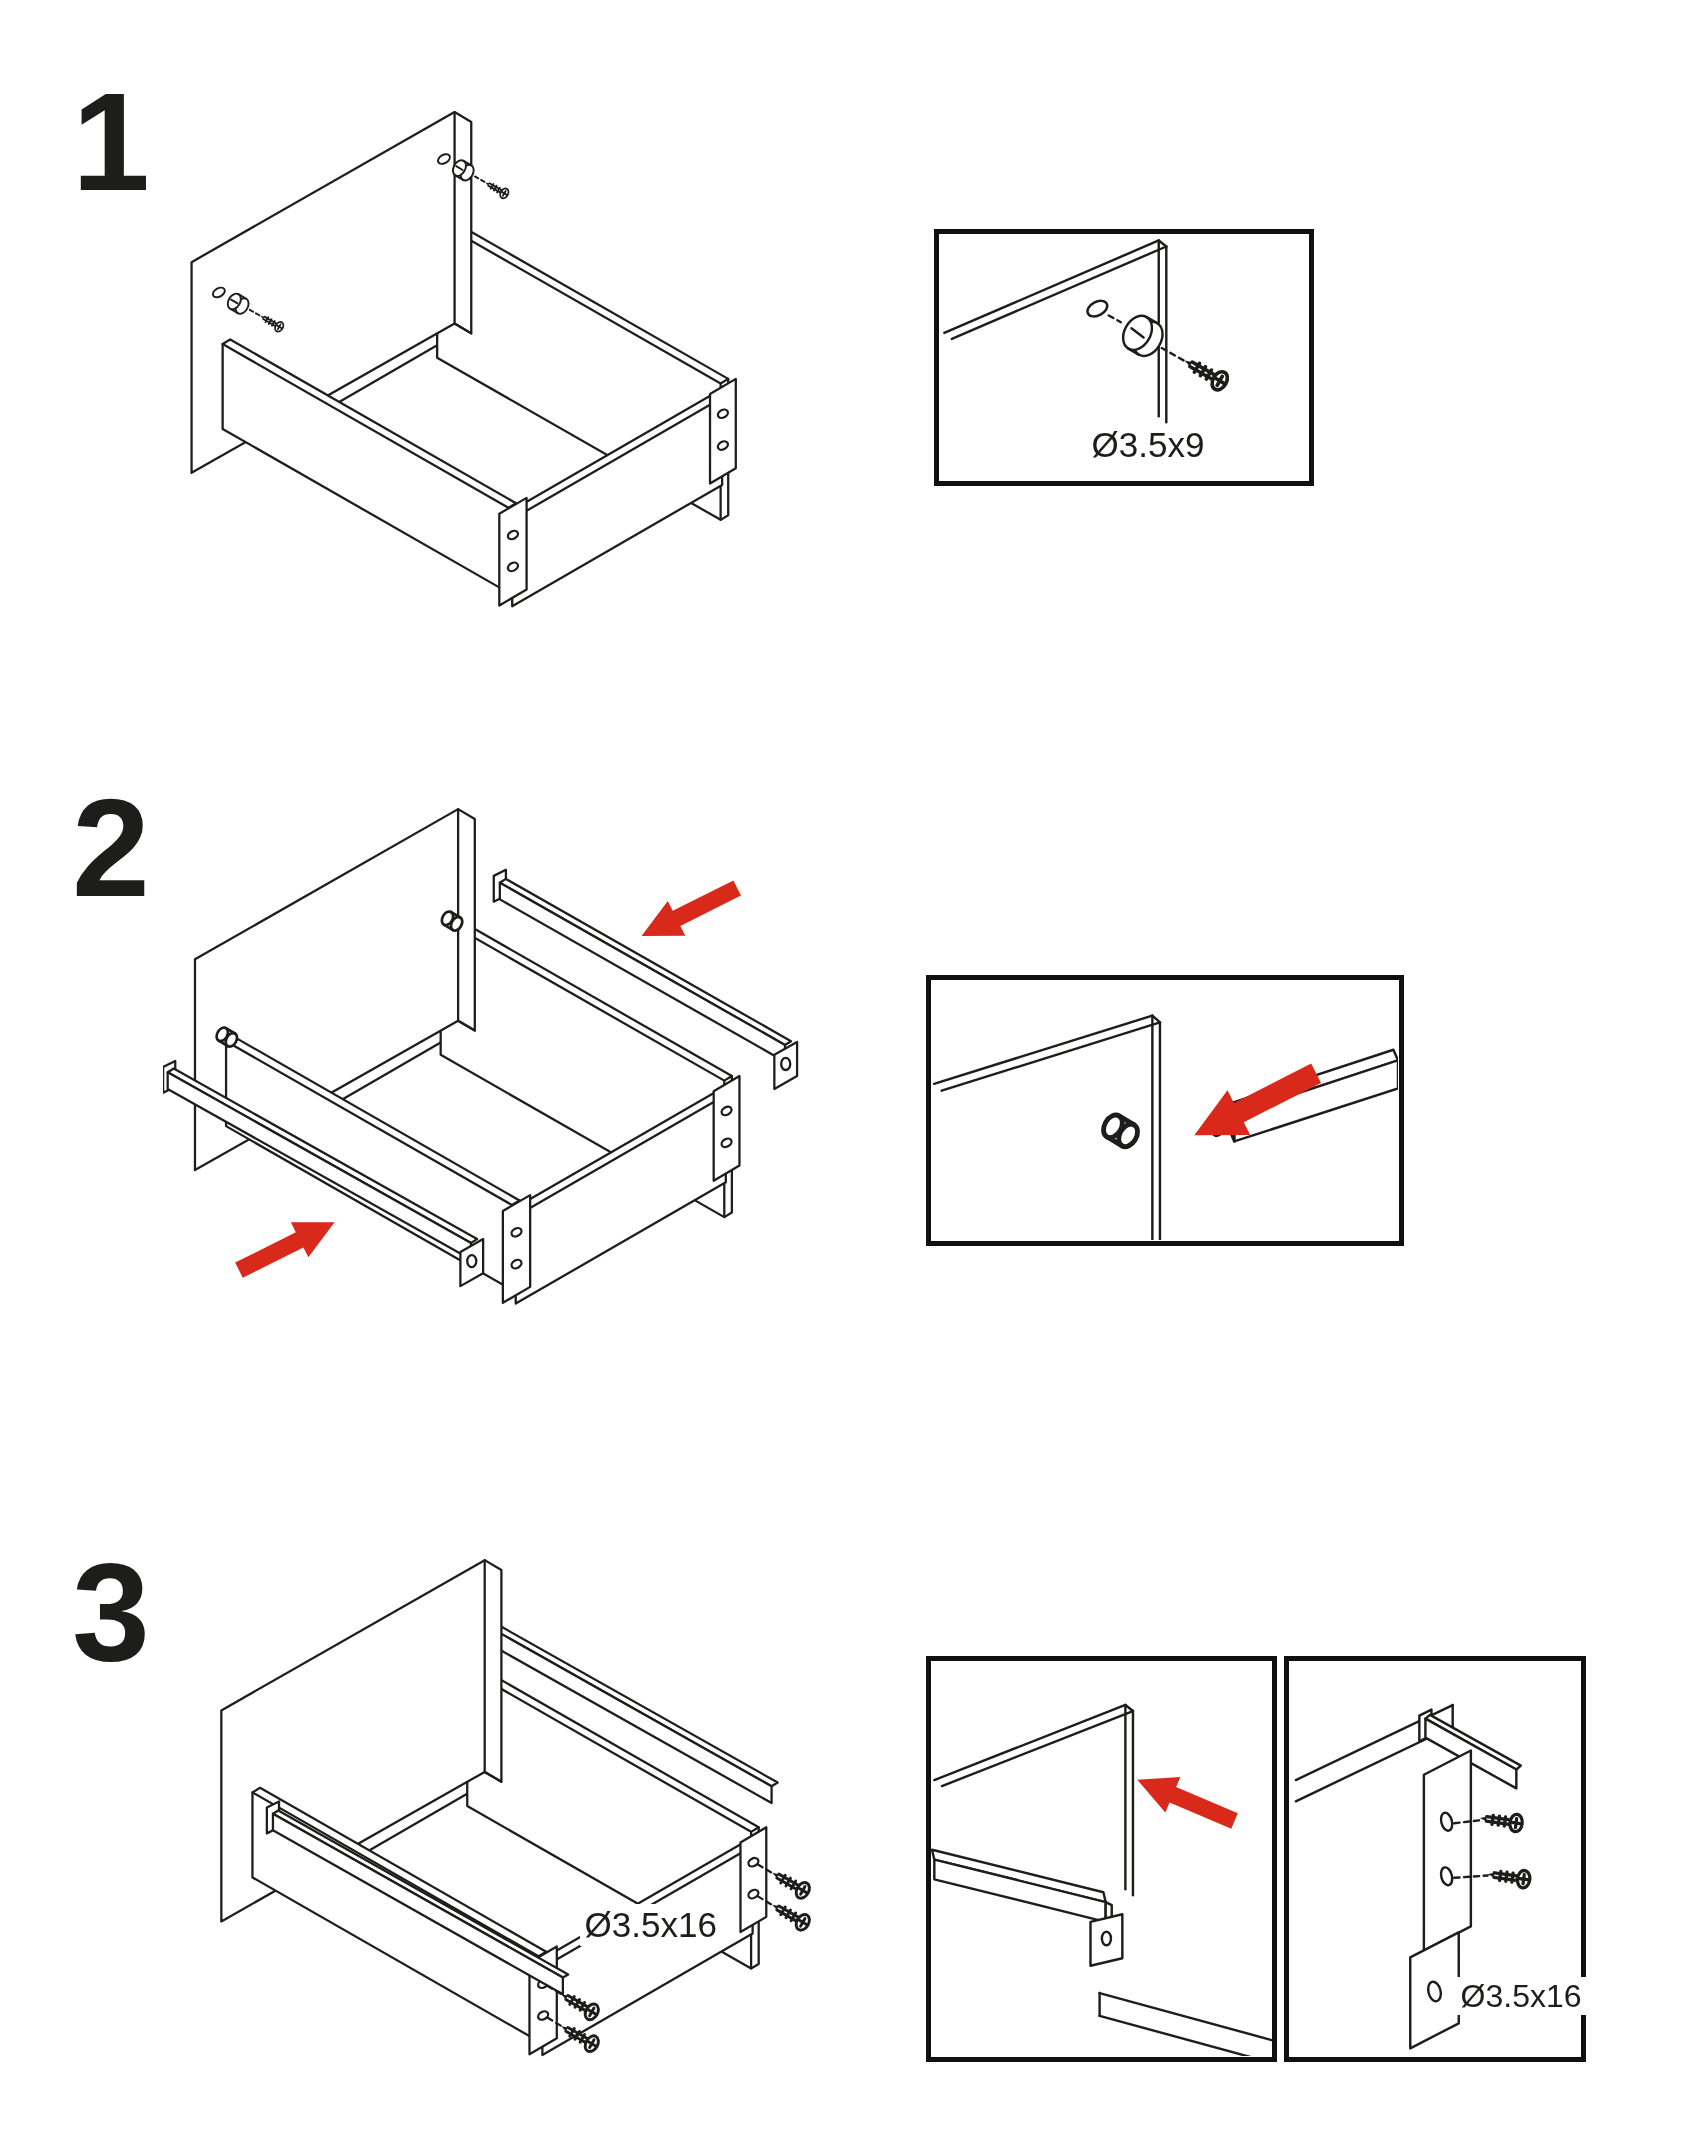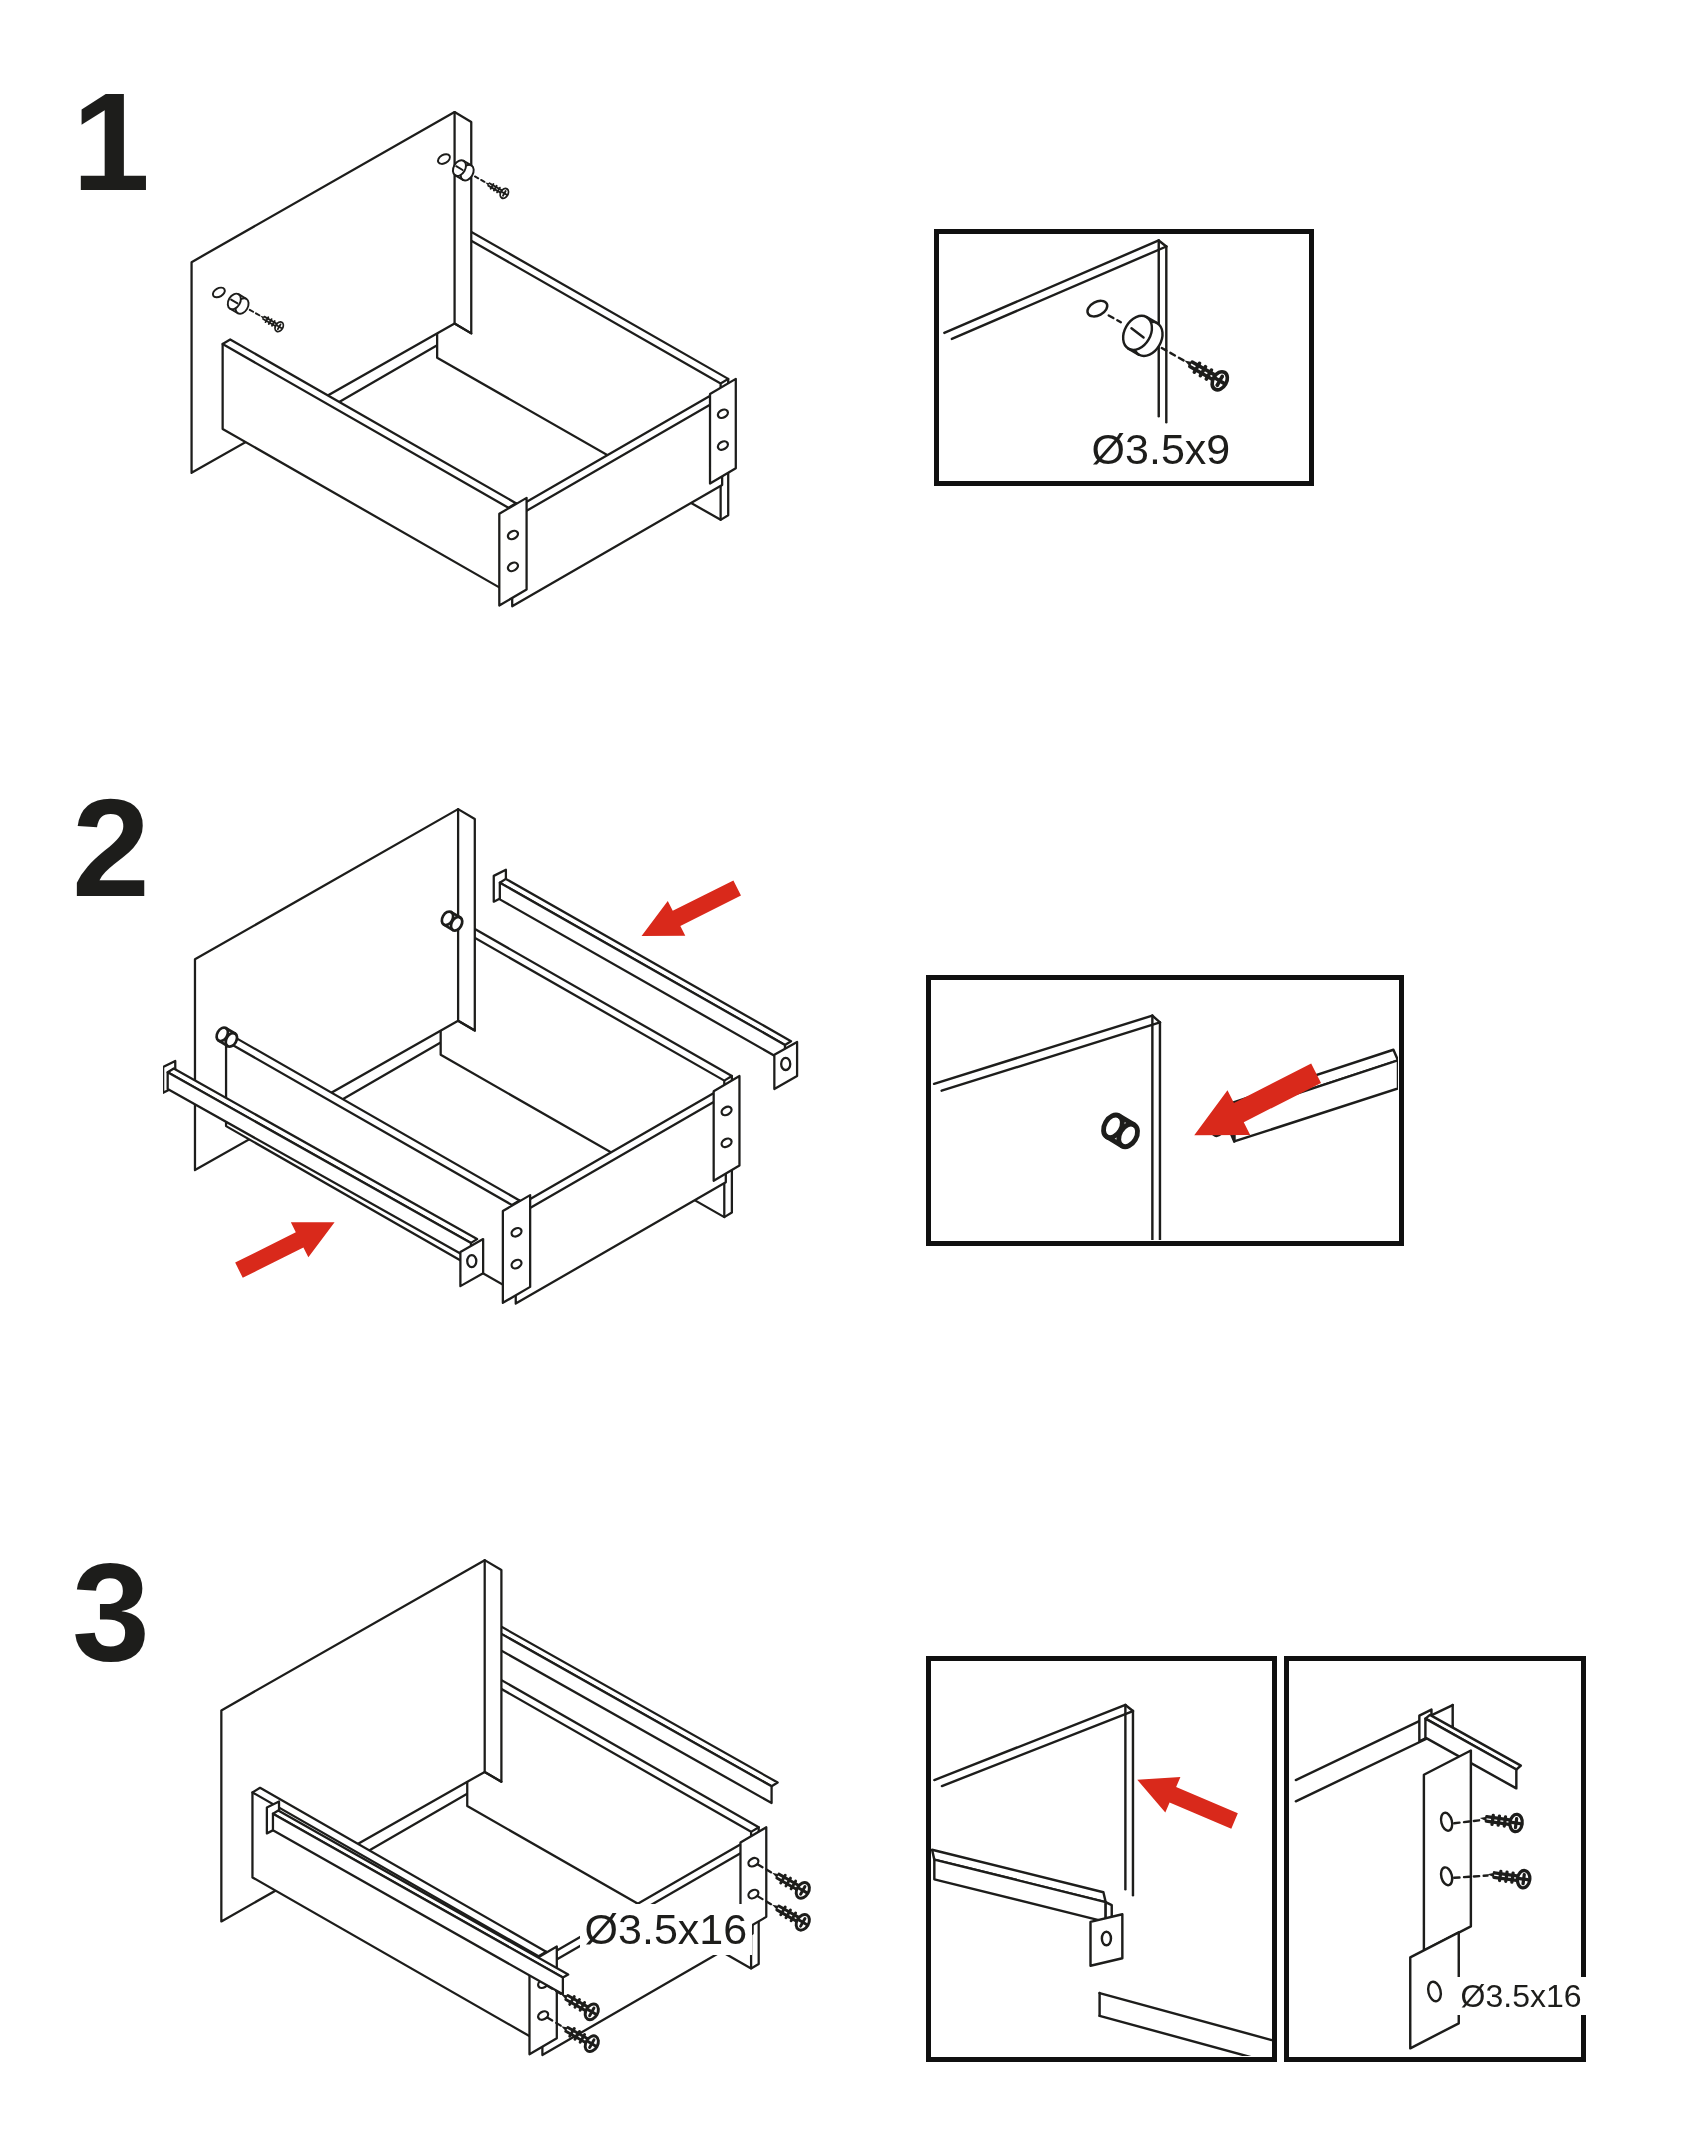--- a/index.html
+++ b/index.html
@@ -11,21 +11,21 @@
   .step-number {
     position:absolute; font-size:140px; font-weight:700; line-height:1;
     letter-spacing:-2.3px; color:#1d1d1b;
   }
   .illus { position:absolute; }
   .detail-box {
     position:absolute; border:5.3px solid #101010; background:#ffffff;
   }
   .detail-box svg { position:absolute; left:0; top:0; }
   .part-label {
-    position:absolute; font-size:43px; font-weight:500; color:#1d1d1b;
+    position:absolute; font-size:35px; font-weight:500; color:#1d1d1b;
     background:#ffffff; padding:0.8px 4.6px; white-space:nowrap; line-height:1.15;
   }
   .part-label.small { font-size:32px; }
 </style>
 </head>
 <body>
 
 <div class="page">
 
   

